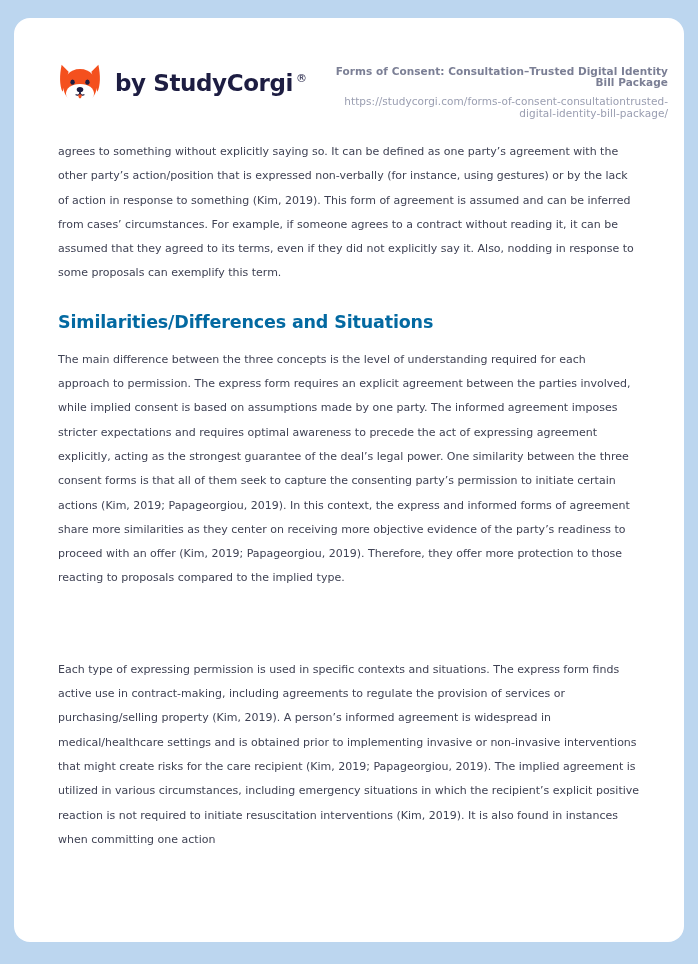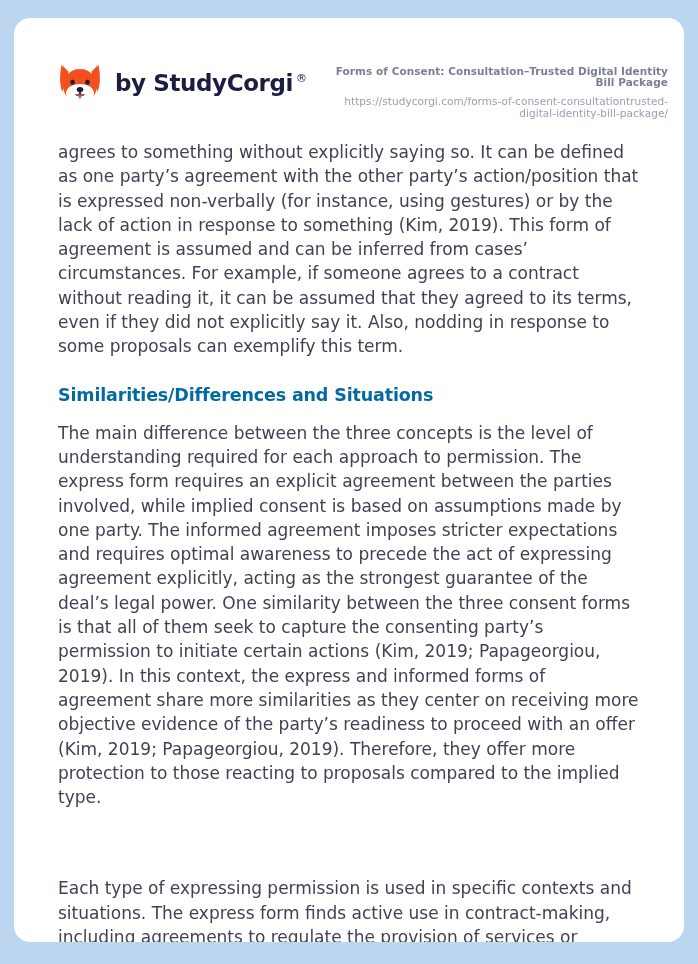--- a/index.html
+++ b/index.html
@@ -91,21 +91,21 @@
     letter-spacing: 0.05px;
     word-break: break-word;
   }
 
   
   .doc-body {
     padding: 0 44px 0 44px;
   }
   .doc-para {
     font-family: "DejaVu Sans", sans-serif;
-    font-size: 17px;
+    font-size: 11px;
     line-height: 24.3px;
     color: #3f4254;
     margin: 0 0 24px 0;
     text-align: left;
   }
   .doc-para.tight {
     margin-bottom: 0;
     margin-top: 29px;
   }
   .doc-h2 {

